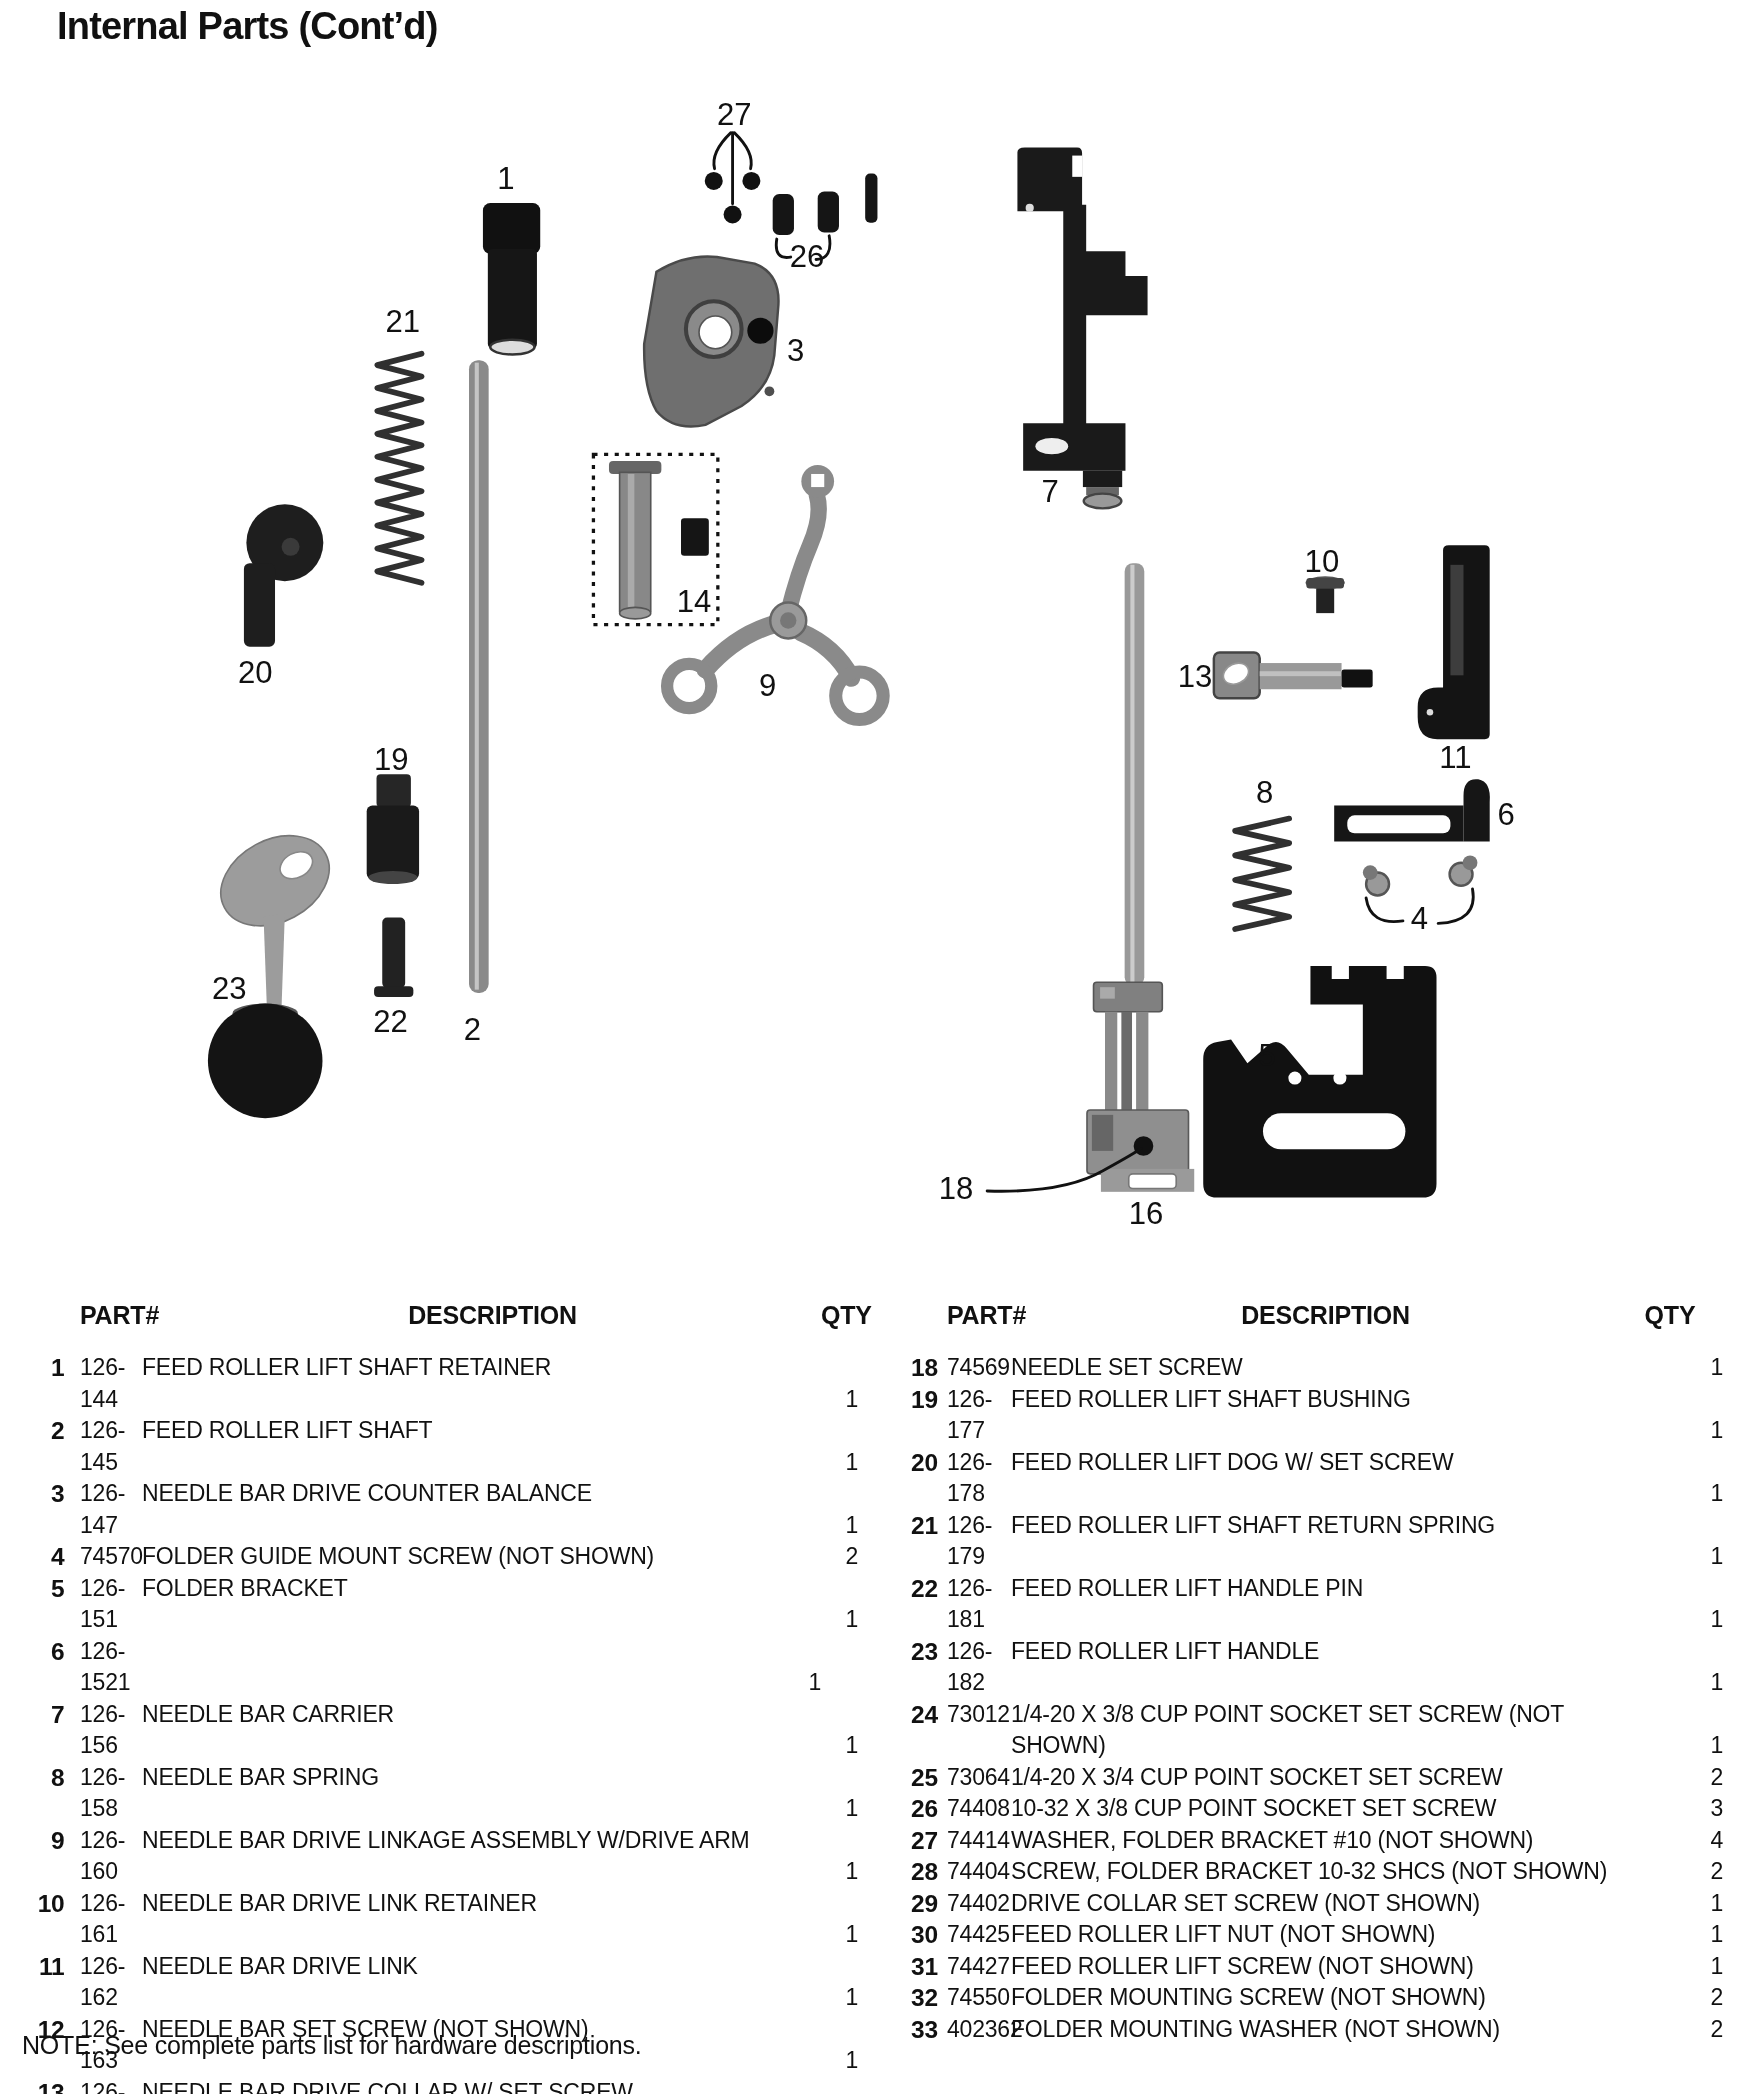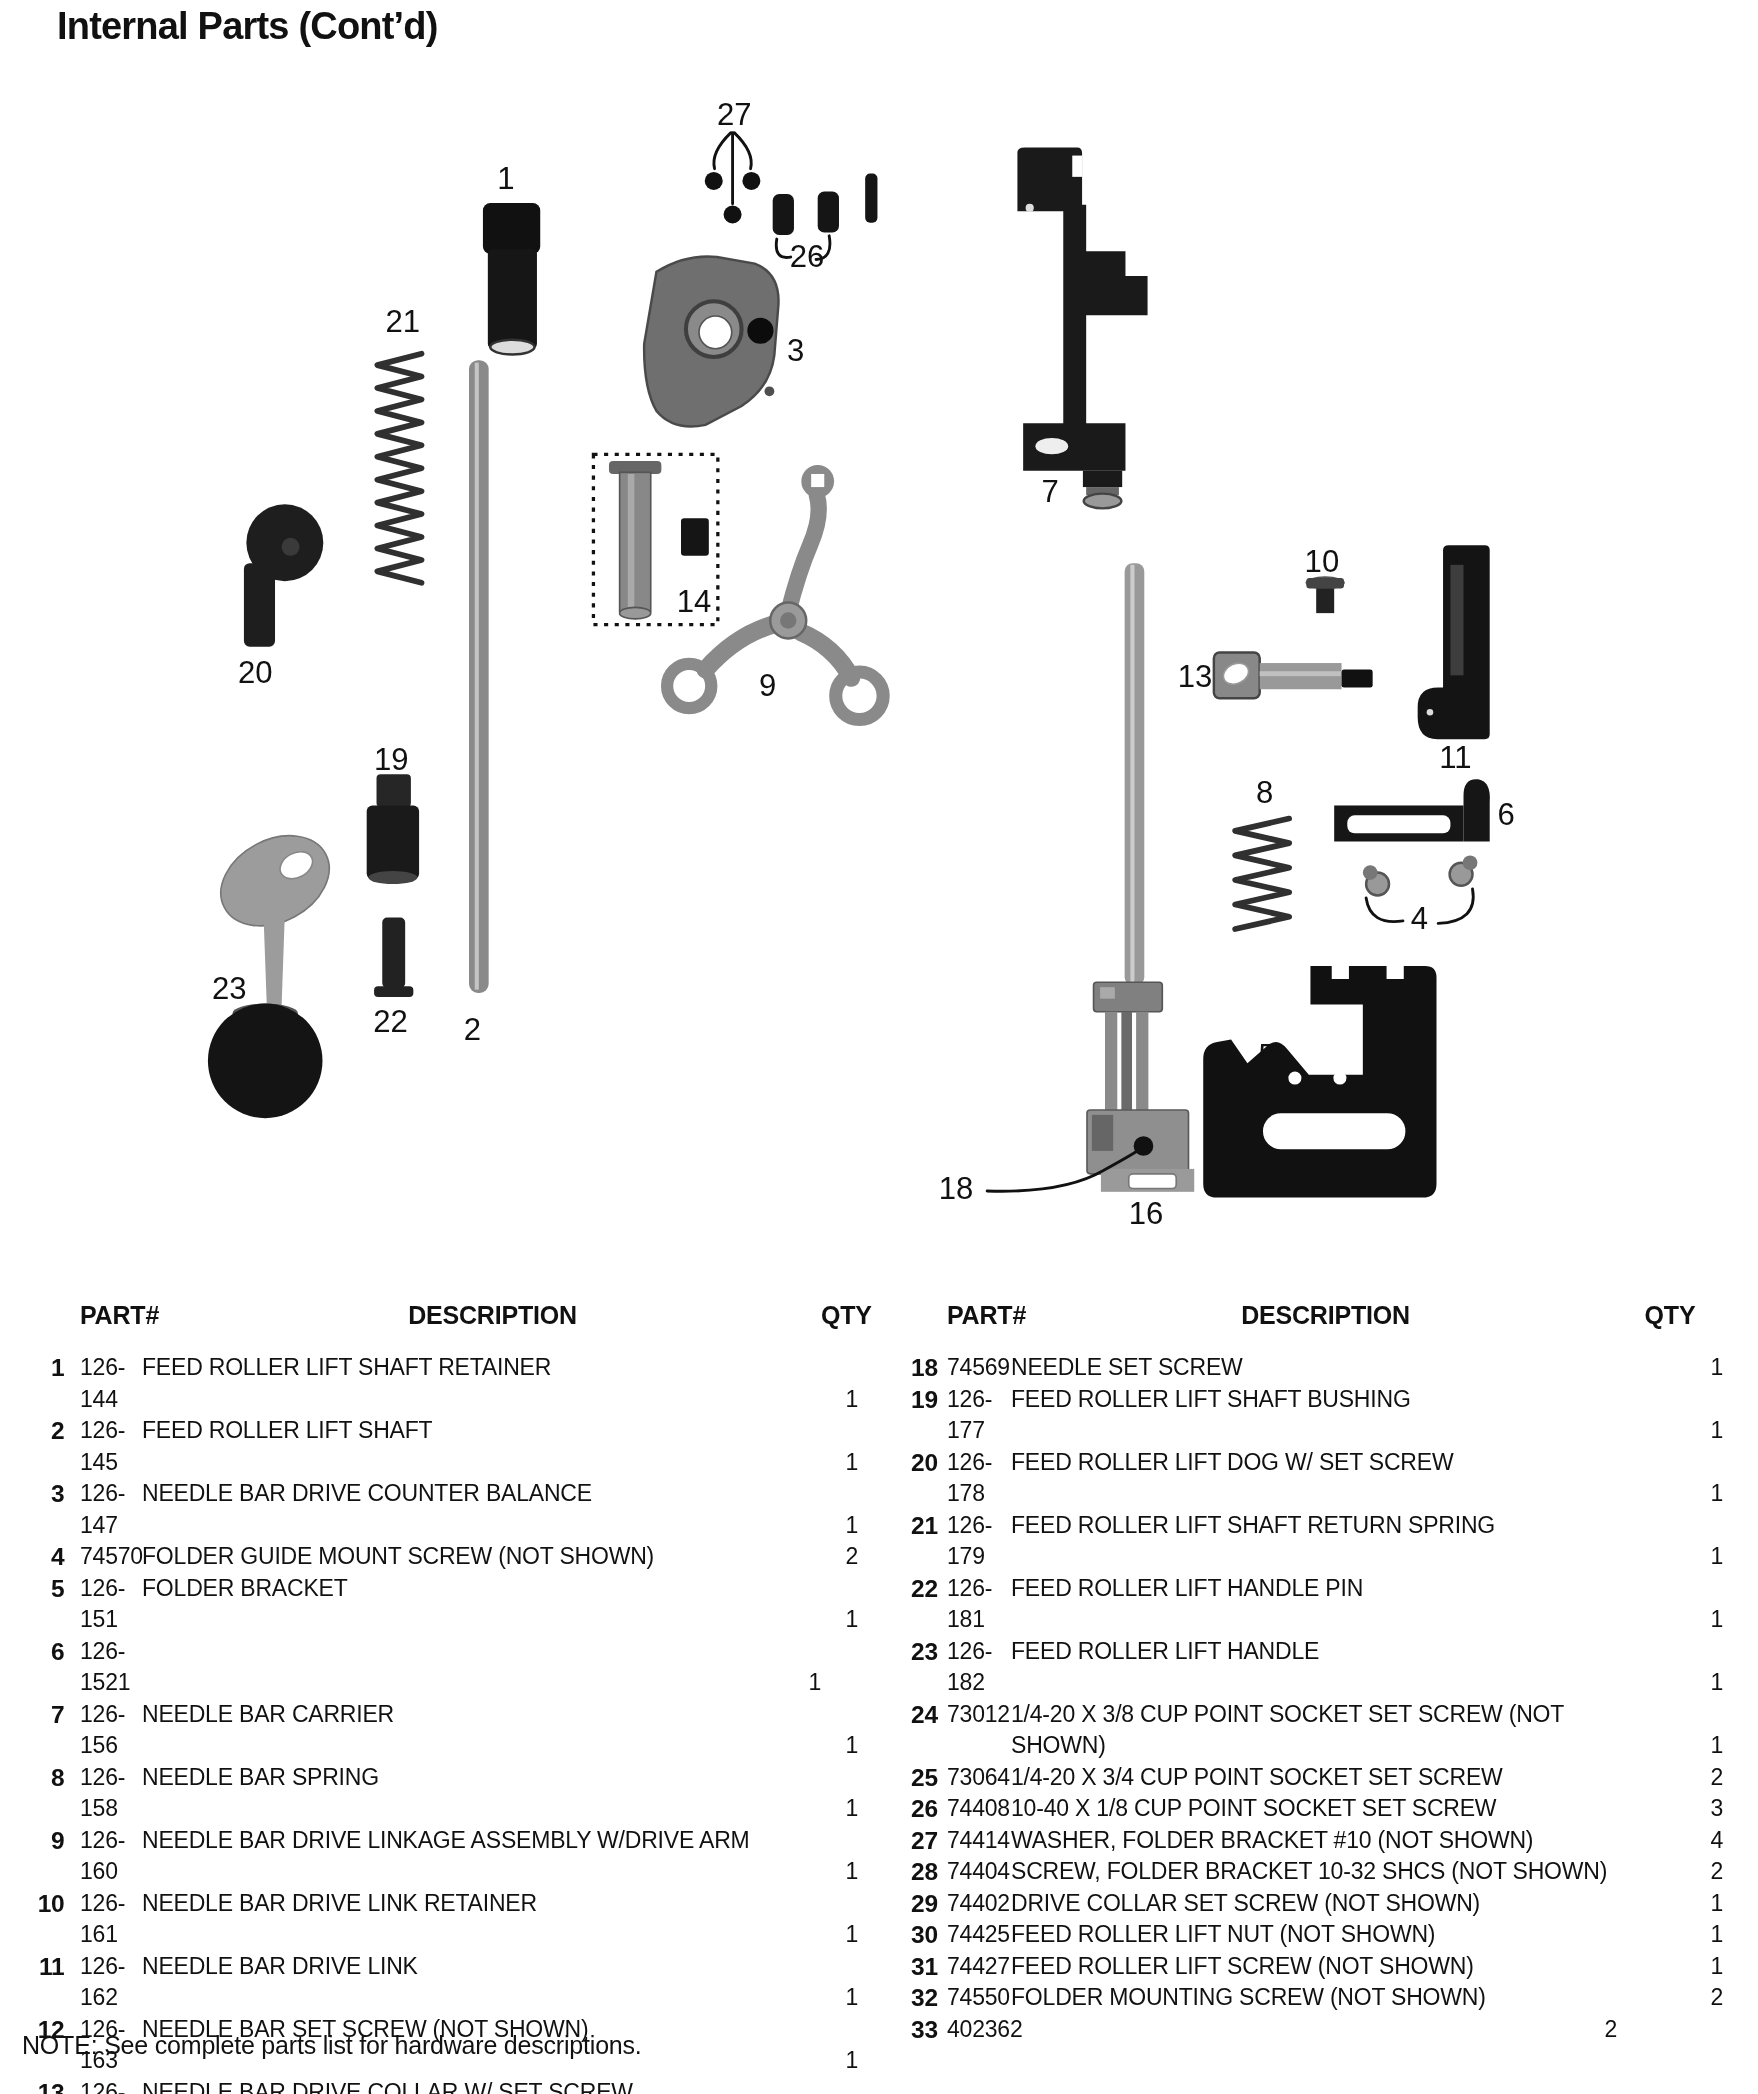--- a/index.html
+++ b/index.html
@@ -374,21 +374,21 @@
         </div>
         <div class="pt-row">
           <div class="num">25</div>
           <div class="part">73064</div>
           <div class="desc"><span class="desc-text">1/4-20 X 3/4 CUP POINT SOCKET SET SCREW</span></div>
           <div class="qty">2</div>
         </div>
         <div class="pt-row">
           <div class="num">26</div>
           <div class="part">74408</div>
-          <div class="desc"><span class="desc-text">10-40 X 1/8 CUP POINT SOCKET SET SCREW</span></div>
+          <div class="desc"><span class="desc-text">10-32 X 3/8 CUP POINT SOCKET SET SCREW</span></div>
           <div class="qty">3</div>
         </div>
         <div class="pt-row">
           <div class="num">27</div>
           <div class="part">74414</div>
           <div class="desc"><span class="desc-text">WASHER, FOLDER BRACKET #10 (NOT SHOWN)</span></div>
           <div class="qty">4</div>
         </div>
         <div class="pt-row">
           <div class="num">28</div>
@@ -416,20 +416,21 @@
         </div>
         <div class="pt-row">
           <div class="num">32</div>
           <div class="part">74550</div>
           <div class="desc"><span class="desc-text">FOLDER MOUNTING SCREW (NOT SHOWN)</span></div>
           <div class="qty">2</div>
         </div>
         <div class="pt-row">
           <div class="num">33</div>
           <div class="part">402362</div>
+          <div class="desc"><span class="desc-text">FOLDER MOUNTING WASHER (NOT SHOWN)</span></div>
           <div class="qty">2</div>
         </div>
       </div>
   </div>
 
   <div class="note">NOTE: See complete parts list for hardware descriptions.</div>
 
 </div>
 
 

